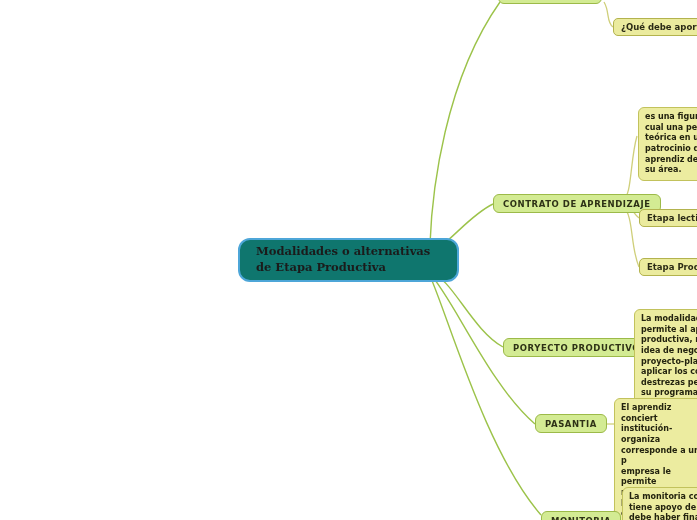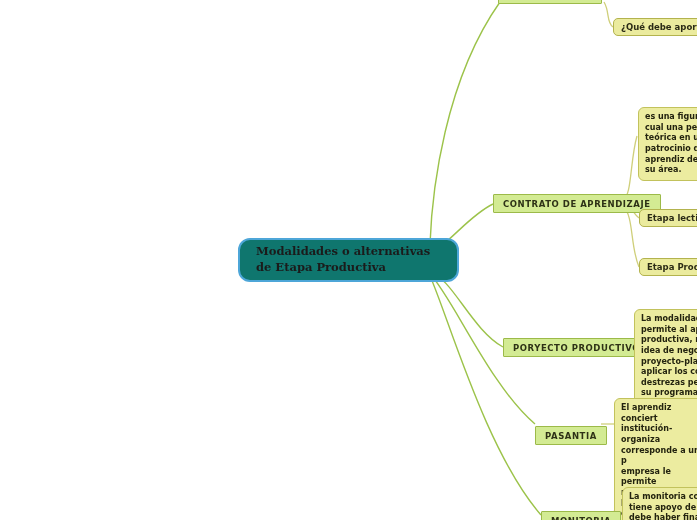--- a/index.html
+++ b/index.html
@@ -49,21 +49,21 @@
     font-weight: bold;
     font-size: 11.5px;
     color: #1b1b1b;
     line-height: 1.35;
   }
 
   
   .cat {
     background: #d3eb93;
     border: 1.5px solid #9cba49;
-    border-radius: 1px;
+    border-radius: 6px;
     padding: 0 9px;
     height: 19px;
     font-size: 8.5px;
     font-weight: bold;
     letter-spacing: 0.55px;
     color: #2e3216;
     white-space: nowrap;
   }
 
   
@@ -91,21 +91,21 @@
     color: #23230f;
     display: block;
     align-items: flex-start;
     white-space: pre-line;
     overflow: hidden;
   }
 
   
   #cat-contrato   { left: 493px; top: 194px; }
   #cat-proyecto   { left: 503px; top: 338px; }
-  #cat-pasantia   { left: 535px; top: 426px; }
+  #cat-pasantia   { left: 535px; top: 414px; }
   #cat-monitoria  { left: 541px; top: 511px; }
   #cat-top-clip   { left: 498px; top: -14px; width: 104px; height: 18px; }
 
   #leaf-lectiva   { left: 639px; top: 209px; }
   #leaf-productiva{ left: 639px; top: 258px; }
   #leaf-aportar   { left: 613px; top: 18px; }
 
   #note-contrato  { left: 638px; top: 107px;  width: 92px; }
   #note-proyecto  { left: 634px; top: 309px;  width: 96px; }
   #note-pasantia  { left: 614px; top: 398px;  width: 100px; }

